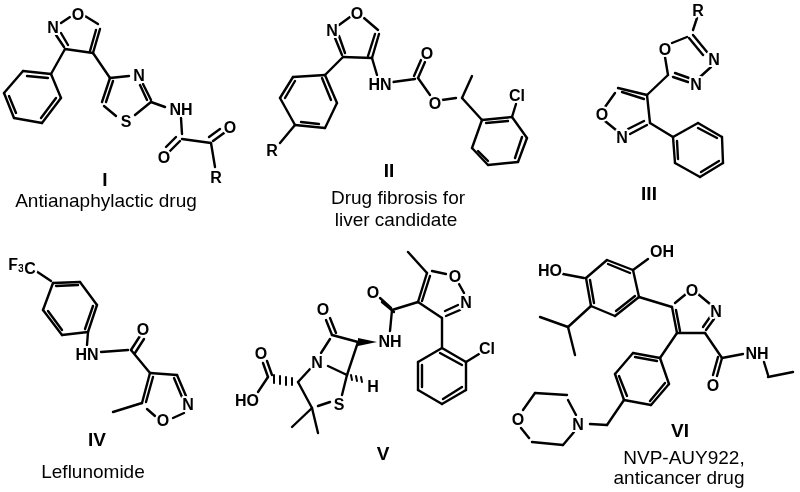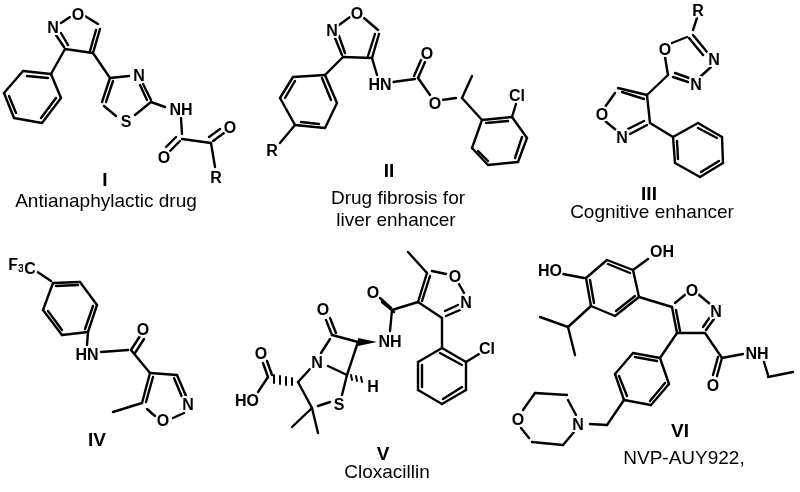--- a/index.html
+++ b/index.html
@@ -327,26 +327,26 @@
         <text x="23" y="189" class="atom">O</text>
         <text x="83" y="194" class="atom">N</text>
       </g>
   </svg>
 
   <div class="numeral" style="left:105px;top:170px">I</div>
   <div class="caption" style="left:106px;top:191px">Antianaphylactic drug</div>
 
   <div class="numeral" style="left:389px;top:161px">II</div>
   <div class="caption" style="left:398px;top:188px">Drug fibrosis for</div>
-  <div class="caption" style="left:396px;top:210px">liver enhancer</div>
+  <div class="caption" style="left:396px;top:210px">liver candidate</div>
 
   <div class="numeral" style="left:649px;top:184px">III</div>
-  <div class="caption" style="left:652px;top:202px">Cognitive enhancer</div>
 
   <div class="numeral" style="left:97px;top:430px">IV</div>
+  <div class="caption" style="left:93px;top:462px">Leflunomide</div>
 
   <div class="numeral" style="left:383px;top:444px">V</div>
-  <div class="caption" style="left:387px;top:462px">Cloxacillin</div>
 
   <div class="numeral" style="left:680px;top:421px">VI</div>
   <div class="caption" style="left:684px;top:448px">NVP-AUY922,</div>
+  <div class="caption" style="left:679px;top:468px">anticancer drug</div>
 
 </div>
 
 </body></html>

